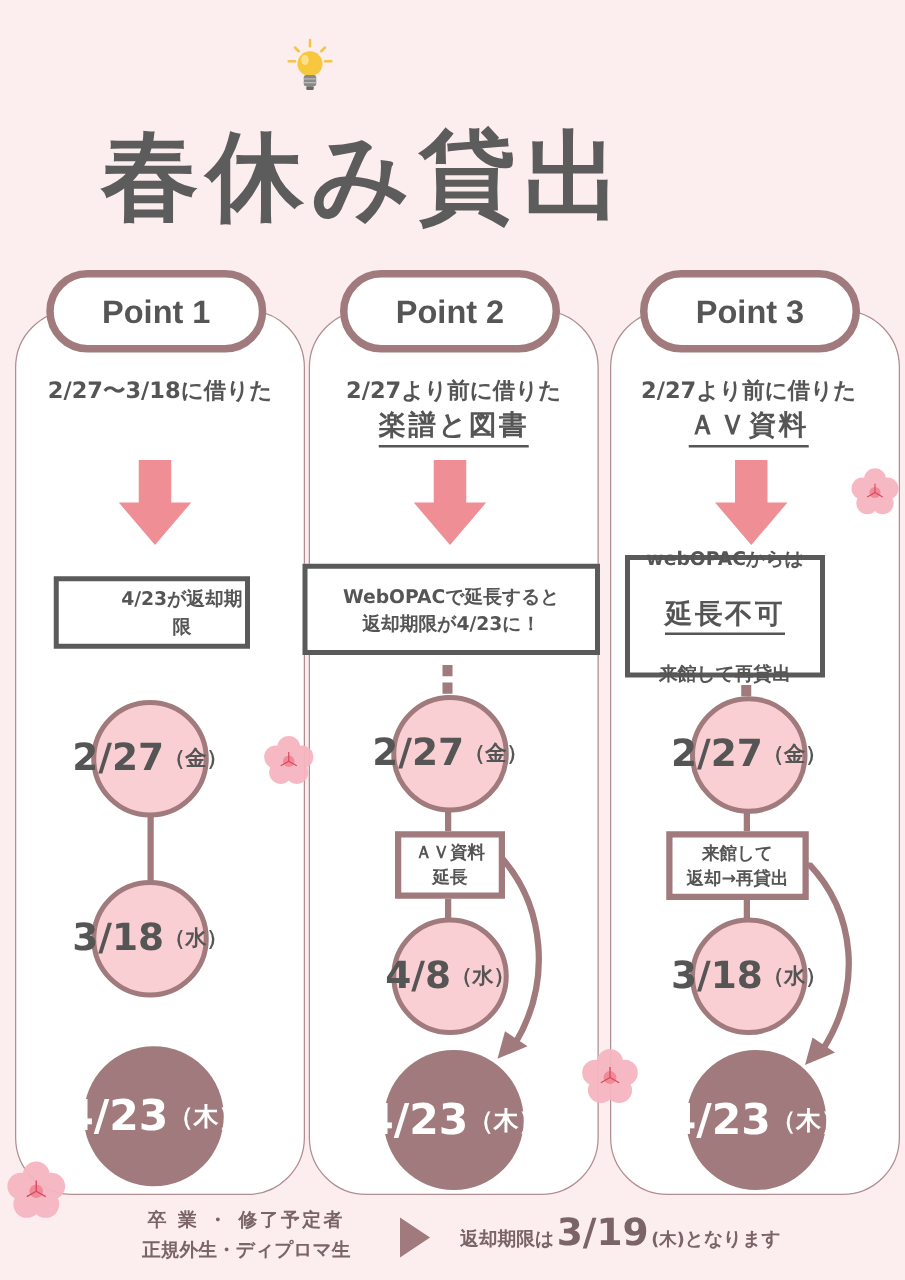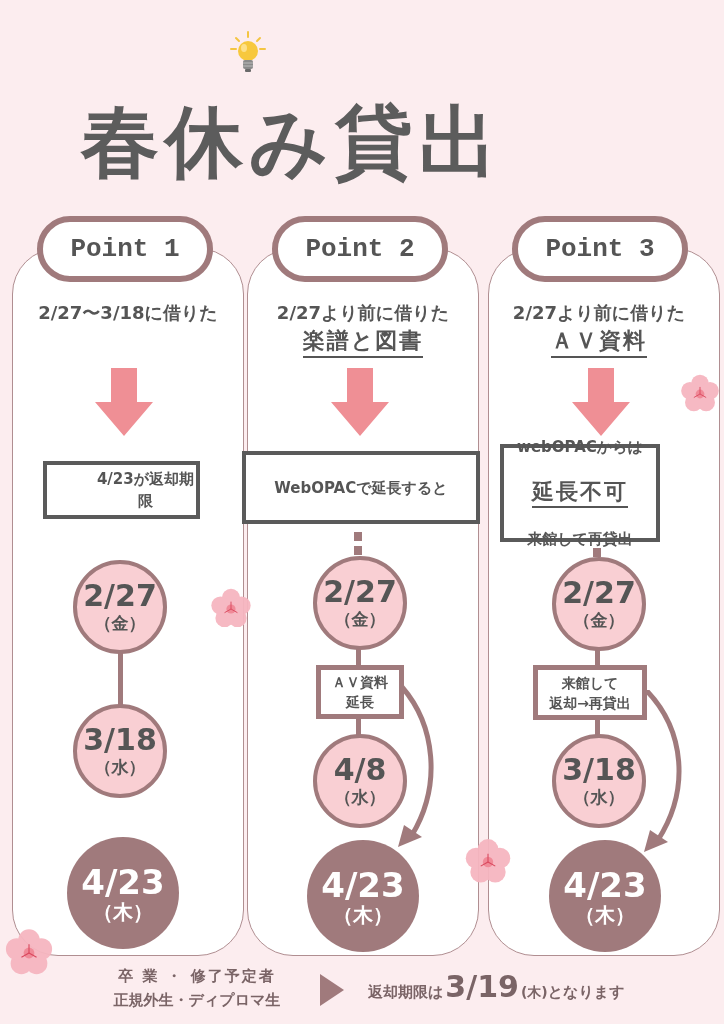--- a/index.html
+++ b/index.html
@@ -30,42 +30,42 @@
     background: #ffffff; border: 1.5px solid #b08e91; border-radius: 46px;
   }
   .col.c1 { left: 12px; }
   .col.c2 { left: 247px; }
   .col.c3 { left: 488px; }
 
   .pill {
     position: absolute; top: 216px; height: 66px; width: 176px;
     background: #ffffff; border: 6px solid #a07a7c; border-radius: 34px;
     display: flex; align-items: center; justify-content: center;
-    font-family: Liberation Mono, monospace; font-weight: bold; font-size: 26px; color: #555;
+    font-family: Liberation Sans, sans-serif; font-weight: bold; font-size: 26px; color: #555;
   }
   .pill.p1 { left: 37px; }
   .pill.p2 { left: 272px; }
   .pill.p3 { left: 512px; }
 
   .lead { position: absolute; text-align: center; width: 232px; font-size: 18px; color: #555; font-weight: bold; }
   .lead .l1 { display:block; line-height: 26px; }
   .lead .l2 { display:inline-block; font-size: 22px; line-height: 30px; border-bottom: 2px solid #555; letter-spacing: 2px; }
 
   .arrow { position: absolute; width: 58px; height: 68px; }
 
   .box {
     position: absolute; background: #fff; border: 4px solid #5a5a5a;
     display: flex; flex-direction: column; align-items: center; justify-content: center;
     text-align: center; font-size: 15px; font-weight: bold; color: #555; line-height: 22px;
   }
   .box .big { font-size: 22px; line-height: 28px; border-bottom: 2px solid #555; letter-spacing: 2px; }
 
   .circle {
     position: absolute; border-radius: 50%;
-    display: flex; flex-direction: column; align-items: center; justify-content: center;
+    display: flex; flex-direction: row; align-items: center; justify-content: center;
     text-align: center;
   }
   .circle.light { background: #f9cfd3; border: 4px solid #a07a7c; color: #555; }
   .circle.dark  { background: #a07a7c; color: #ffffff; }
   .circle .d { font-size: 30px; font-weight: bold; line-height: 32px; }
   .circle .w { font-size: 17px; line-height: 22px; font-weight: bold; }
   .circle.dark .d { font-size: 34px; line-height: 38px; }
   .circle.dark .w { font-size: 20px; }
 
   .vline { position: absolute; width: 5px; background: #a07a7c; }
@@ -139,20 +139,21 @@
 </svg>
 <svg class="arrow" style="left:572px; top:368px;" viewBox="0 0 58 68">
   <polygon points="16,0 42,0 42,34 58,34 29,68 0,34 16,34" fill="#ef8f95"></polygon>
 </svg>
 
 <div class="box" style="left:43px; top:461px; width:157px; height:58px;padding-left:48px;">
   <span>4/23が返却期限</span>
 </div>
 <div class="box" style="left:242px; top:451px; width:238px; height:73px;">
   <span>WebOPACで延長すると</span>
+  <span>返却期限が4/23に！</span>
 </div>
 <div class="box" style="left:500px; top:444px; width:160px; height:98px;gap:20px;">
   <span>webOPACからは</span>
   <span class="big">延長不可</span>
   <span>来館して再貸出</span>
 </div>
 
 <div class="dot" style="left:354px; top:532px;"></div>
 <div class="dot" style="left:354px; top:546px;"></div>
 <div class="dot" style="left:593px; top:548px;"></div>

